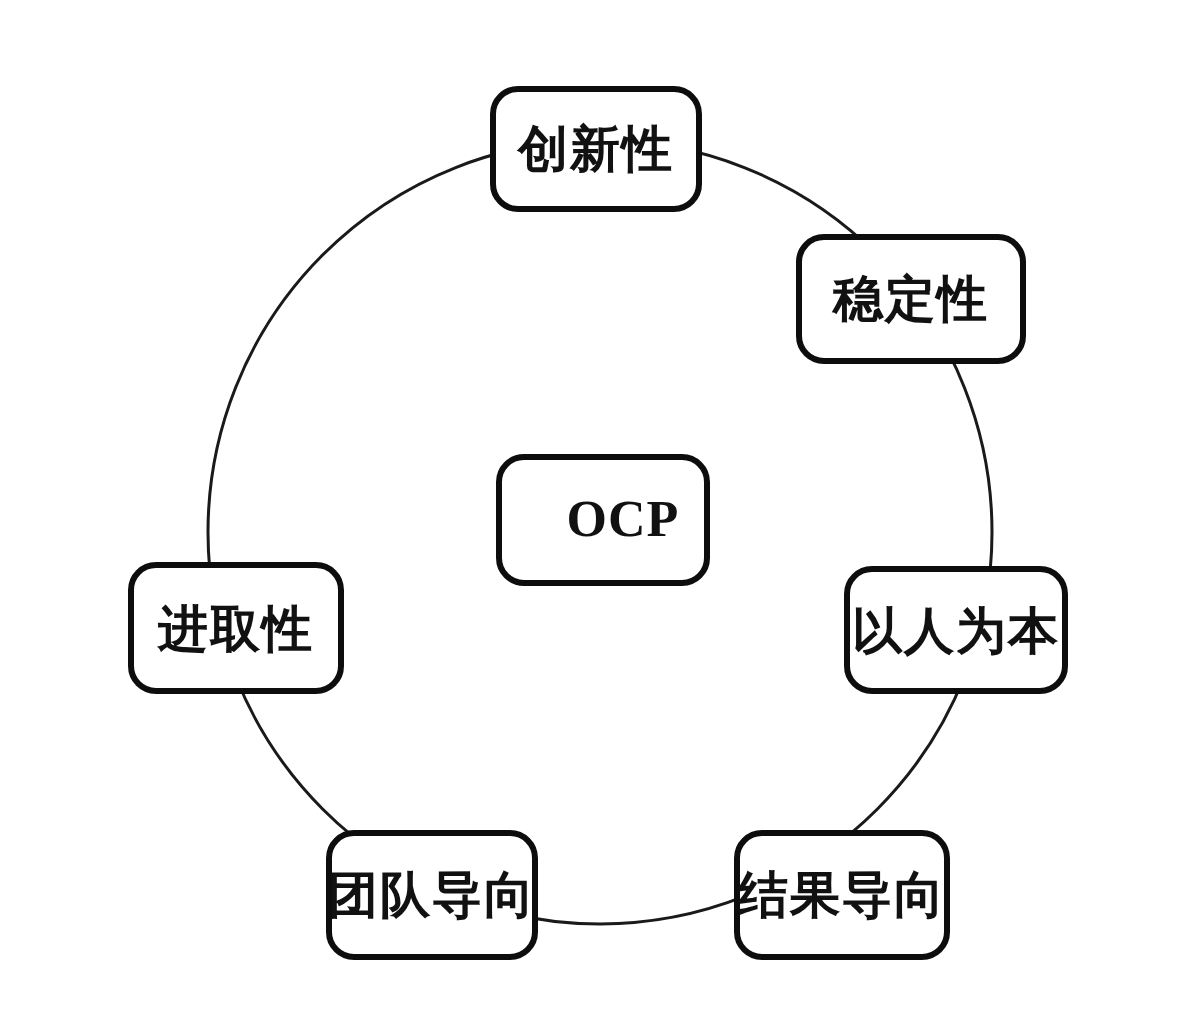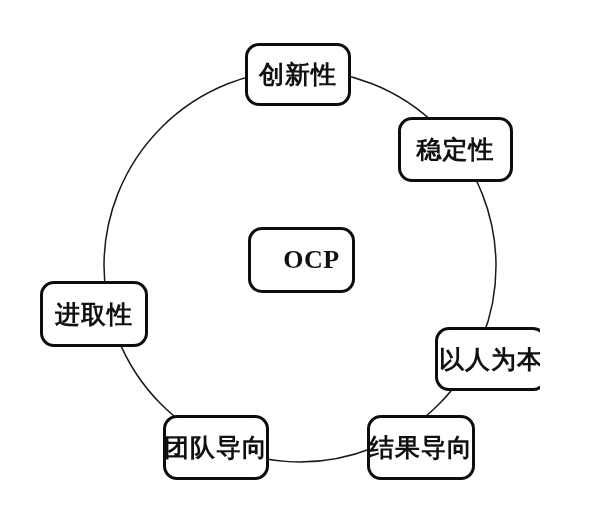--- a/index.html
+++ b/index.html
@@ -48,24 +48,24 @@
 <div class="canvas">
 
   <svg class="ring-svg" viewBox="0 0 600 517" xmlns="http://www.w3.org/2000/svg">
     <circle cx="300" cy="266" r="196" fill="none" stroke="#1a1a1a" stroke-width="1.5"></circle>
   </svg>
 
   <div class="node" style="left:245px; top:43px;  width:106px; height:63px;">创新性</div>
 
   <div class="node" style="left:398px; top:117px; width:115px; height:65px;">稳定性</div>
 
-  <div class="node" style="left:435px; top:283px; width:112px; height:64px;margin-top:44px;">以人为本</div>
+  <div class="node" style="left:422px; top:283px; width:112px; height:64px;">以人为本</div>
 
   <div class="node" style="left:333px; top:415px; width:108px; height:65px;margin-left:34px;">结果导向</div>
 
   <div class="node" style="left:163px; top:415px; width:106px; height:65px;">团队导向</div>
 
-  <div class="node" style="left:40px;  top:281px; width:108px; height:66px;">进取性</div>
+  <div class="node" style="left:64px;  top:281px; width:108px; height:66px;">进取性</div>
 
 
   <div class="node center-node" style="left:248px; top:227px; width:107px; height:66px;padding-left:20px;">OCP</div>
 
 </div>
 
 </body></html>

